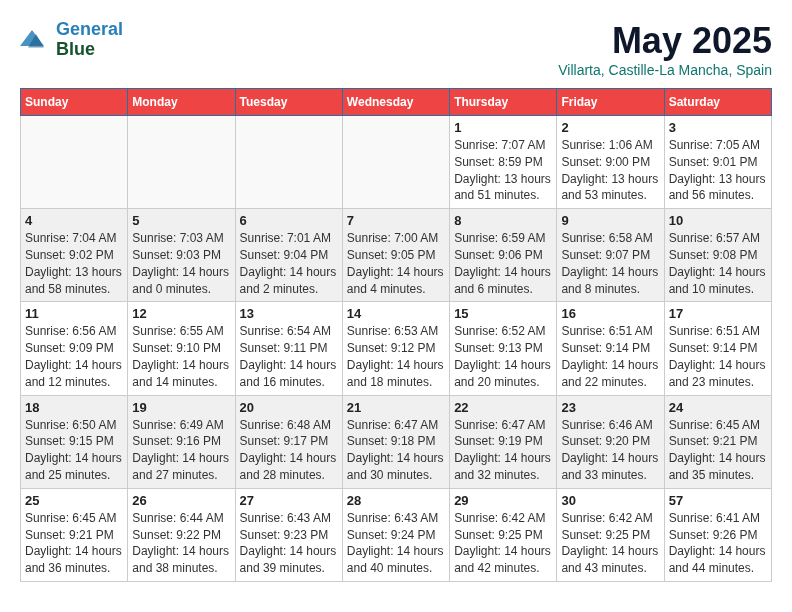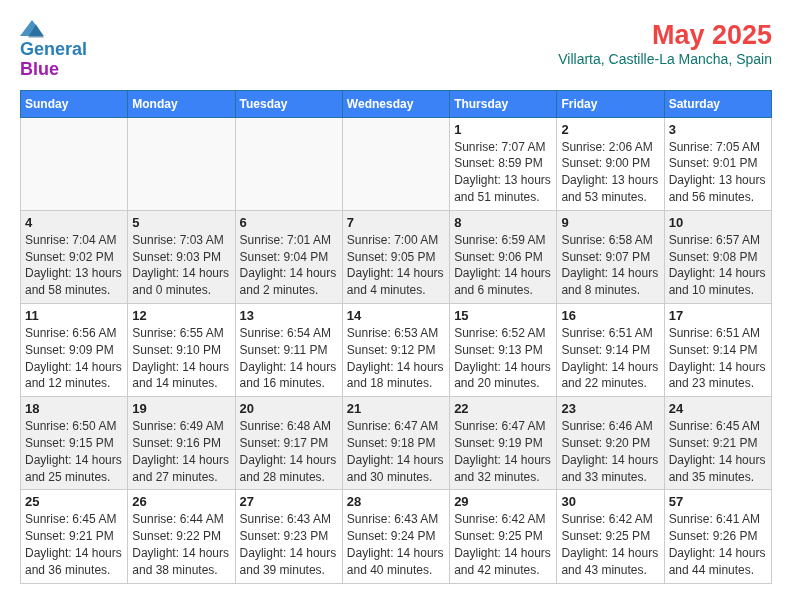--- a/index.html
+++ b/index.html
@@ -11,56 +11,55 @@
       padding: 20px;
     }
     .header-area {
       display: flex;
       justify-content: space-between;
       align-items: flex-start;
       margin-bottom: 10px;
     }
     .logo {
       display: flex;
-      align-items: flex-start;
-      gap: 0;
-      flex-direction: column;
+      align-items: center;
+      gap: 12px;
     }
     .logo-text {
       font-size: 18px;
       font-weight: bold;
       color: #1a3a5c;
       line-height: 1.1;
     }
     .logo-text span {
       color: #2980b9;
     }
     .logo-icon {
       width: 24px;
       height: 20px;
     }
     .title-area {
       text-align: right;
     }
     .calendar-title {
-      font-size: 27px;
+      font-size: 36px;
       font-weight: bold;
-      color: #ef4444;
+      color: #0f172a;
     }
     .calendar-subtitle {
       font-size: 14px;
       color: #0f766e;
     }
     table {
       width: 100%;
       border-collapse: collapse;
       font-size: 11px;
     }
     thead tr th {
-      background-color: #3b82f6;
+      background-color: #ef4444;
       color: #fff;
       padding: 6px 4px;
       text-align: left;
       font-size: 12px;
       font-weight: bold;
       border: 1px solid #2471a3;
     }
     tbody tr td {
       border: 1px solid #ccc;
       vertical-align: top;
@@ -92,21 +91,21 @@
 <body>
 
 <div class="header-area">
   <div class="logo">
     <svg class="logo-icon" viewBox="0 0 30 25">
       <polygon points="15,0 30,20 0,20" fill="#2980b9" opacity="0.85"></polygon>
       <polygon points="20,5 30,22 10,22" fill="#1a5a8a" opacity="0.6"></polygon>
     </svg>
     <div class="logo-text">
       <div><span>General</span></div>
-      <div><span style="color:#a21caf">Blue</span></div>
+      <div><span style="color:#14532d">Blue</span></div>
     </div>
   </div>
   <div class="title-area">
     <div class="calendar-title">May 2025</div>
     <div class="calendar-subtitle">Villarta, Castille-La Mancha, Spain</div>
   </div>
 </div>
 
 <table>
   <thead>
@@ -128,21 +127,21 @@
         <td class="empty"></td>
         <td>
           <span class="day-num">1</span>
           <div class="day-info" style="white-space: pre-line;">Sunrise: 7:07 AM
 Sunset: 8:59 PM
 Daylight: 13 hours
 and 51 minutes.</div>
         </td>
         <td>
           <span class="day-num">2</span>
-          <div class="day-info" style="white-space: pre-line;">Sunrise: 2:06 AM
+          <div class="day-info" style="white-space: pre-line;">Sunrise: 1:06 AM
 Sunset: 9:00 PM
 Daylight: 13 hours
 and 53 minutes.</div>
         </td>
         <td>
           <span class="day-num">3</span>
           <div class="day-info" style="white-space: pre-line;">Sunrise: 7:05 AM
 Sunset: 9:01 PM
 Daylight: 13 hours
 and 56 minutes.</div>

